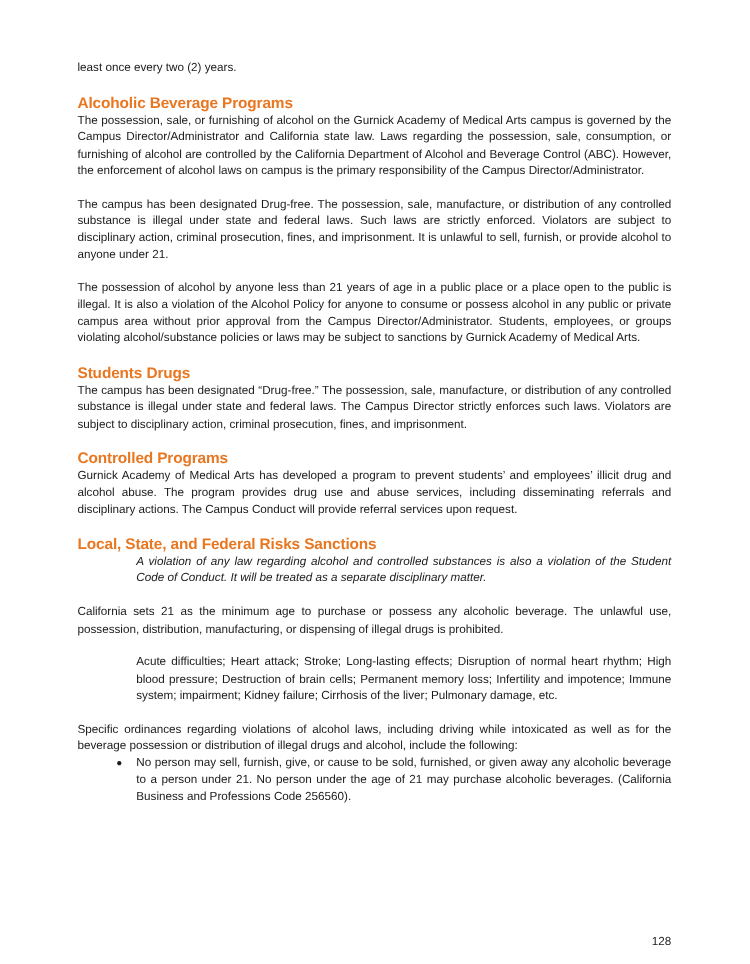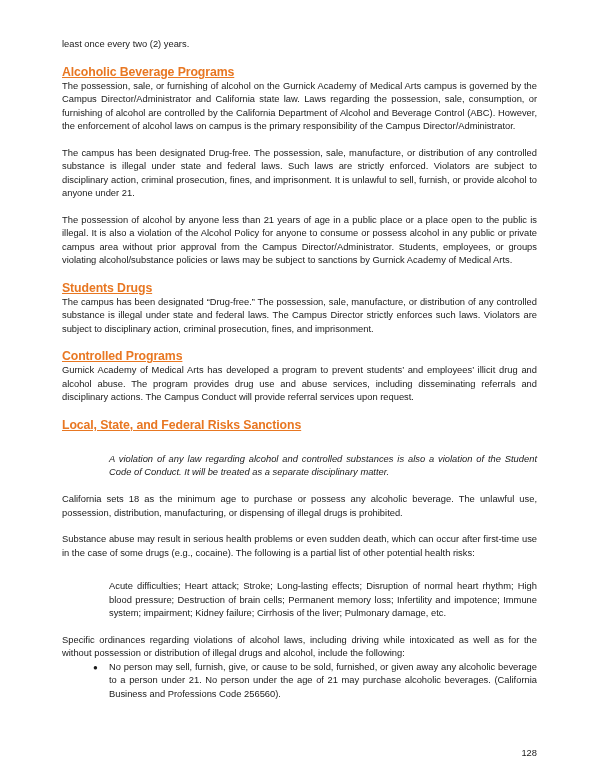--- a/index.html
+++ b/index.html
@@ -11,42 +11,40 @@
     width: 600px;
     height: 771px;
     position: relative;
     overflow: hidden;
     font-family: "Liberation Sans", sans-serif;
     color: #1a1a1a;
   }
   .page {
     position: absolute;
     left: 62px;
-    top: 38px;
+    top: 48px;
     width: 475px;
     font-size: 9.35px;
     line-height: 13.4px;
   }
   p {
     margin: 0;
     text-align: justify;
   }
   .gap { height: 13.4px; }
   h2 {
     margin: 0;
     color: #e87722;
     font-weight: bold;
     font-size: 12.3px;
     line-height: 15px;
     letter-spacing: -0.1px;
-    text-decoration: underline;
   }
   .indent {
     margin-left: 47px;
-    margin-top: 20px;
   }
   .italic {
     font-style: italic;
   }
   ul.bullets {
     list-style: none;
     margin: 0;
     padding: 0;
   }
   ul.bullets li {
@@ -94,26 +92,25 @@
   <section>
     <h2>Controlled Programs</h2>
     <p>Gurnick Academy of Medical Arts has developed a program to prevent students’ and employees’ illicit drug and alcohol abuse. The program provides drug use and abuse services, including disseminating referrals and disciplinary actions. The Campus Conduct will provide referral services upon request.</p>
   </section>
   <div class="gap"></div>
 
   <section>
     <h2>Local, State, and Federal Risks Sanctions</h2>
     <p class="indent italic">A violation of any law regarding alcohol and controlled substances is also a violation of the Student Code of Conduct. It will be treated as a separate disciplinary matter.</p>
     <div class="gap"></div>
-    <p>California sets 18 as the minimum age to purchase or possess any alcoholic beverage. The unlawful use, possession, distribution, manufacturing, or dispensing of illegal drugs is prohibited.</p>
+    <p>California sets 21 as the minimum age to purchase or possess any alcoholic beverage. The unlawful use, possession, distribution, manufacturing, or dispensing of illegal drugs is prohibited.</p>
     <div class="gap"></div>
-    <p>Substance abuse may result in serious health problems or even sudden death, which can occur after first-time use in the case of some drugs (e.g., cocaine). The following is a partial list of other potential health risks:</p>
     <p class="indent">Acute difficulties; Heart attack; Stroke; Long-lasting effects; Disruption of normal heart rhythm; High blood pressure; Destruction of brain cells; Permanent memory loss; Infertility and impotence; Immune system; impairment; Kidney failure; Cirrhosis of the liver; Pulmonary damage, etc.</p>
     <div class="gap"></div>
-    <p>Specific ordinances regarding violations of alcohol laws, including driving while intoxicated as well as for the without possession or distribution of illegal drugs and alcohol, include the following:</p>
+    <p>Specific ordinances regarding violations of alcohol laws, including driving while intoxicated as well as for the beverage possession or distribution of illegal drugs and alcohol, include the following:</p>
     <ul class="bullets">
       <li>
         <span class="bullet">●</span>
         <span>No person may sell, furnish, give, or cause to be sold, furnished, or given away any alcoholic beverage to a person under 21. No person under the age of 21 may purchase alcoholic beverages. (California Business and Professions Code 256560).</span>
       </li>
     </ul>
   </section>
 
 </div>
 

